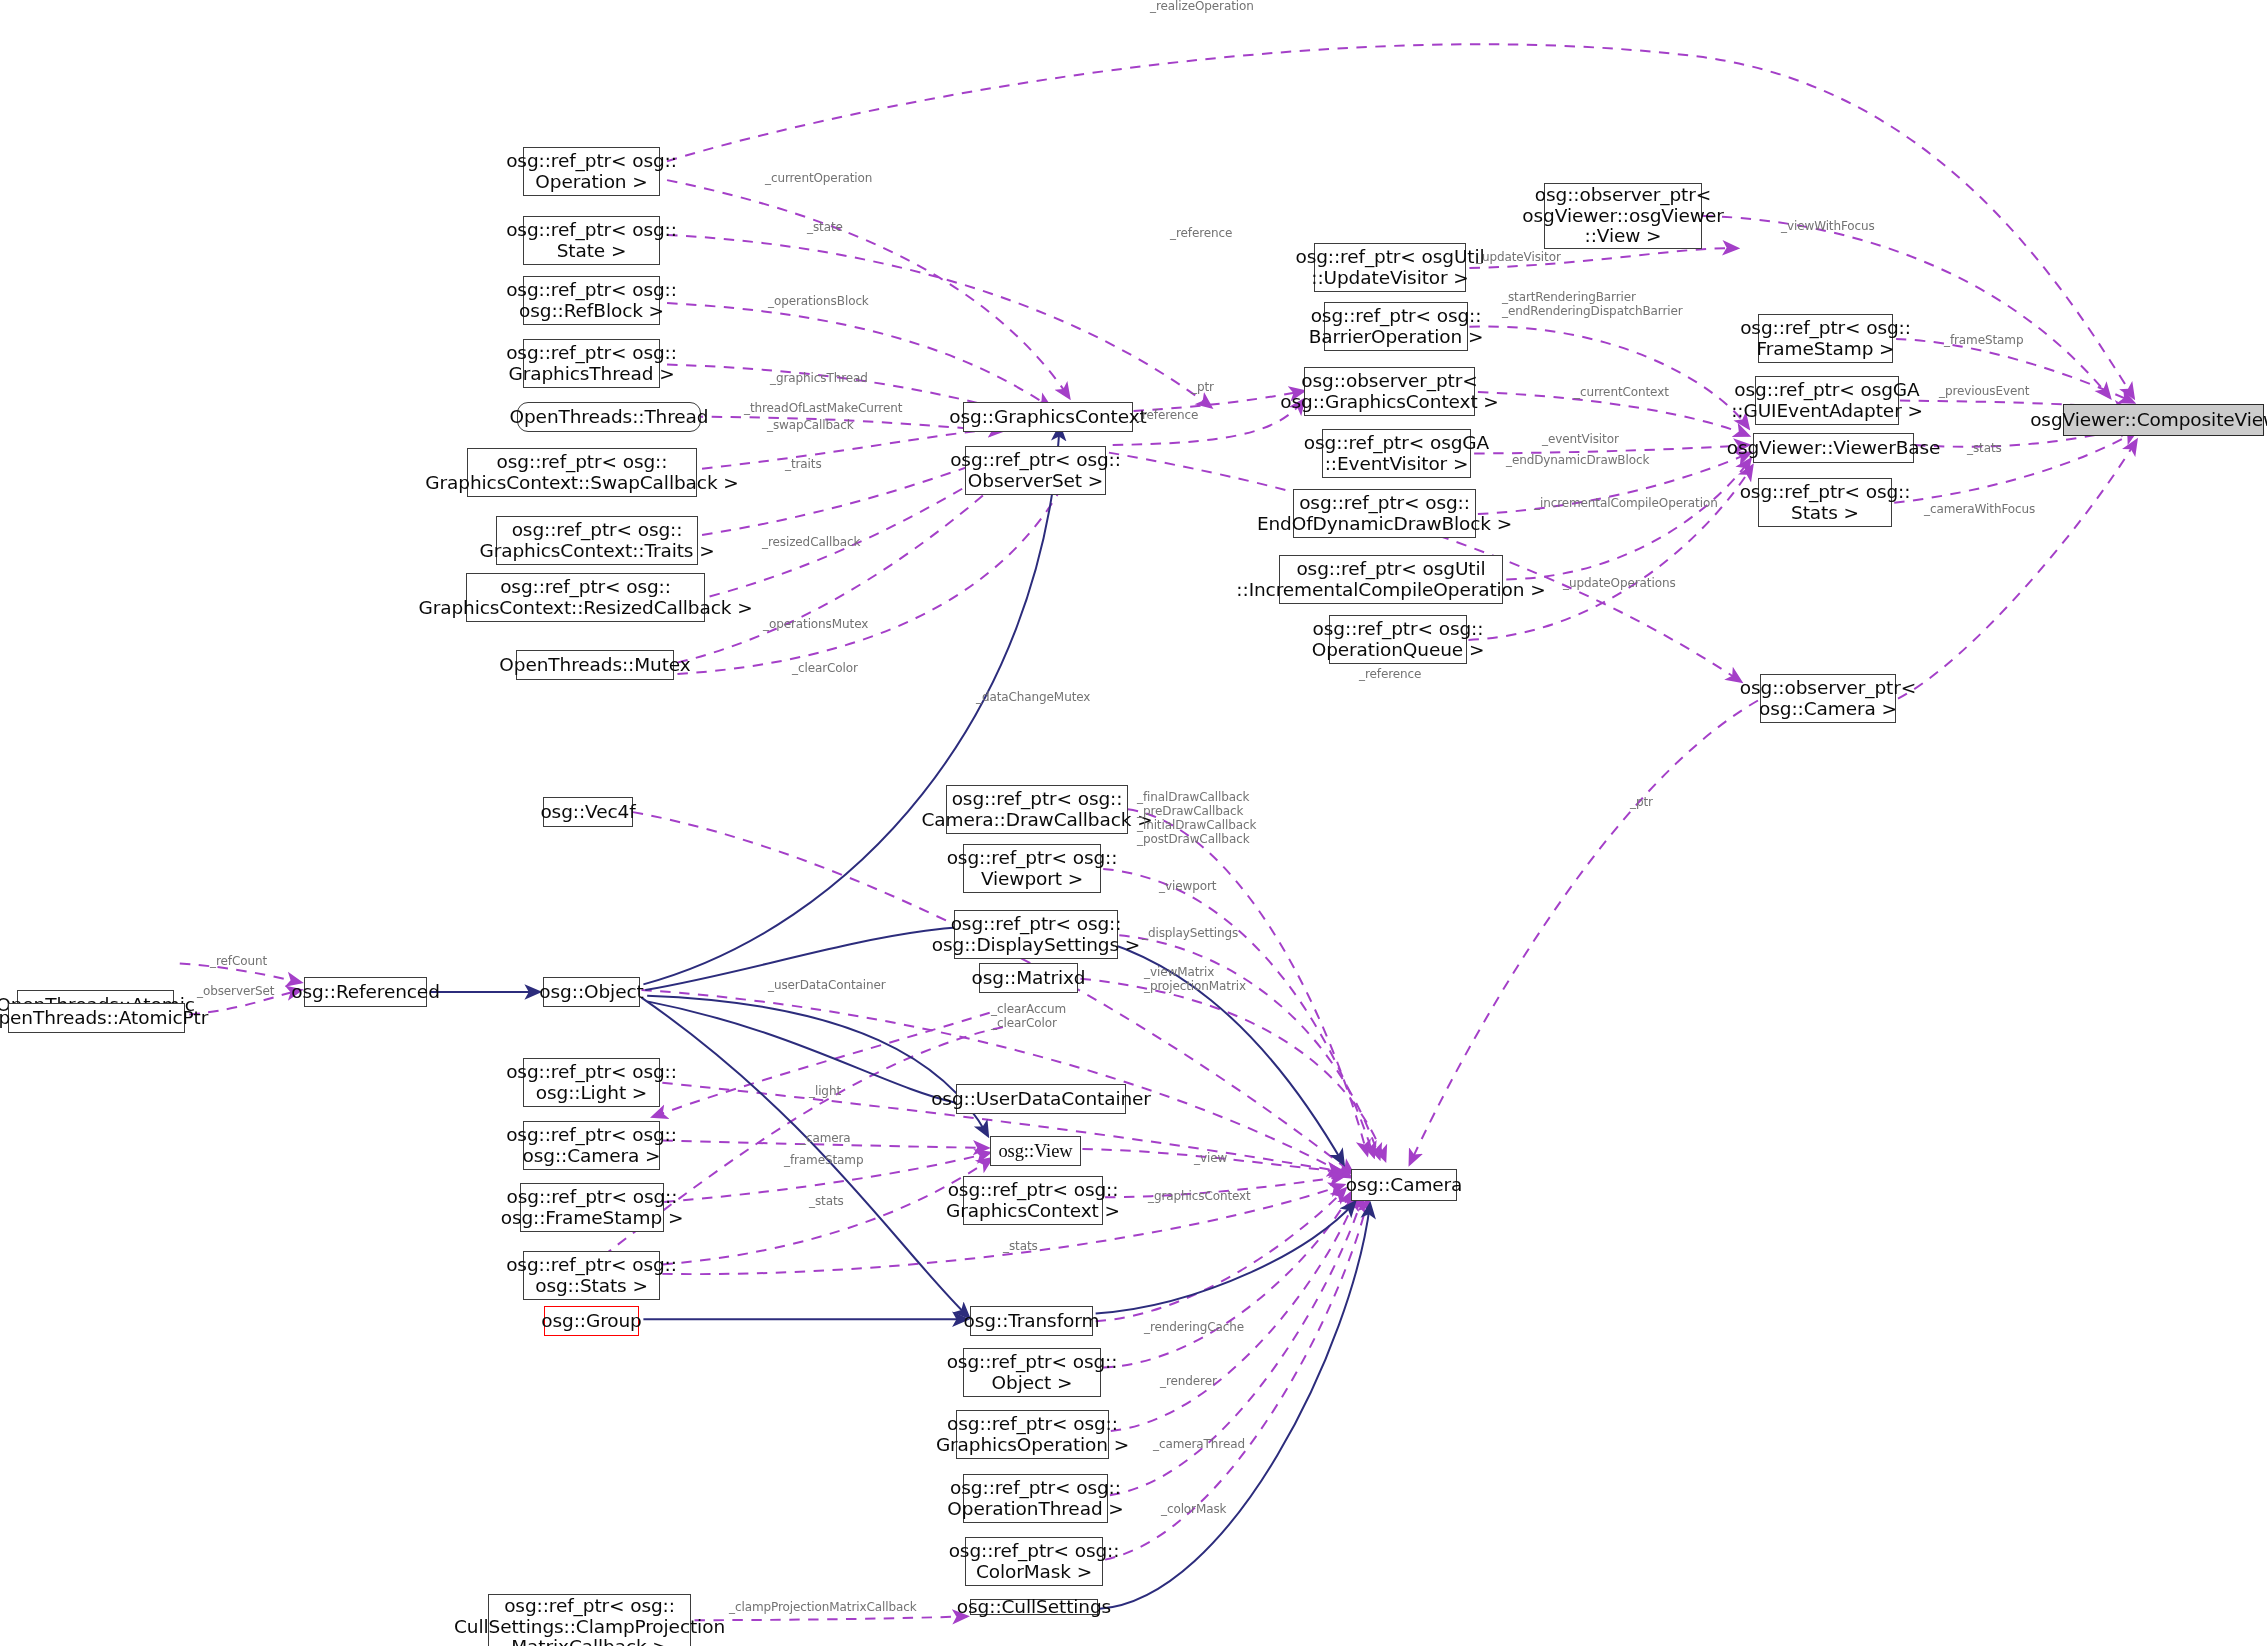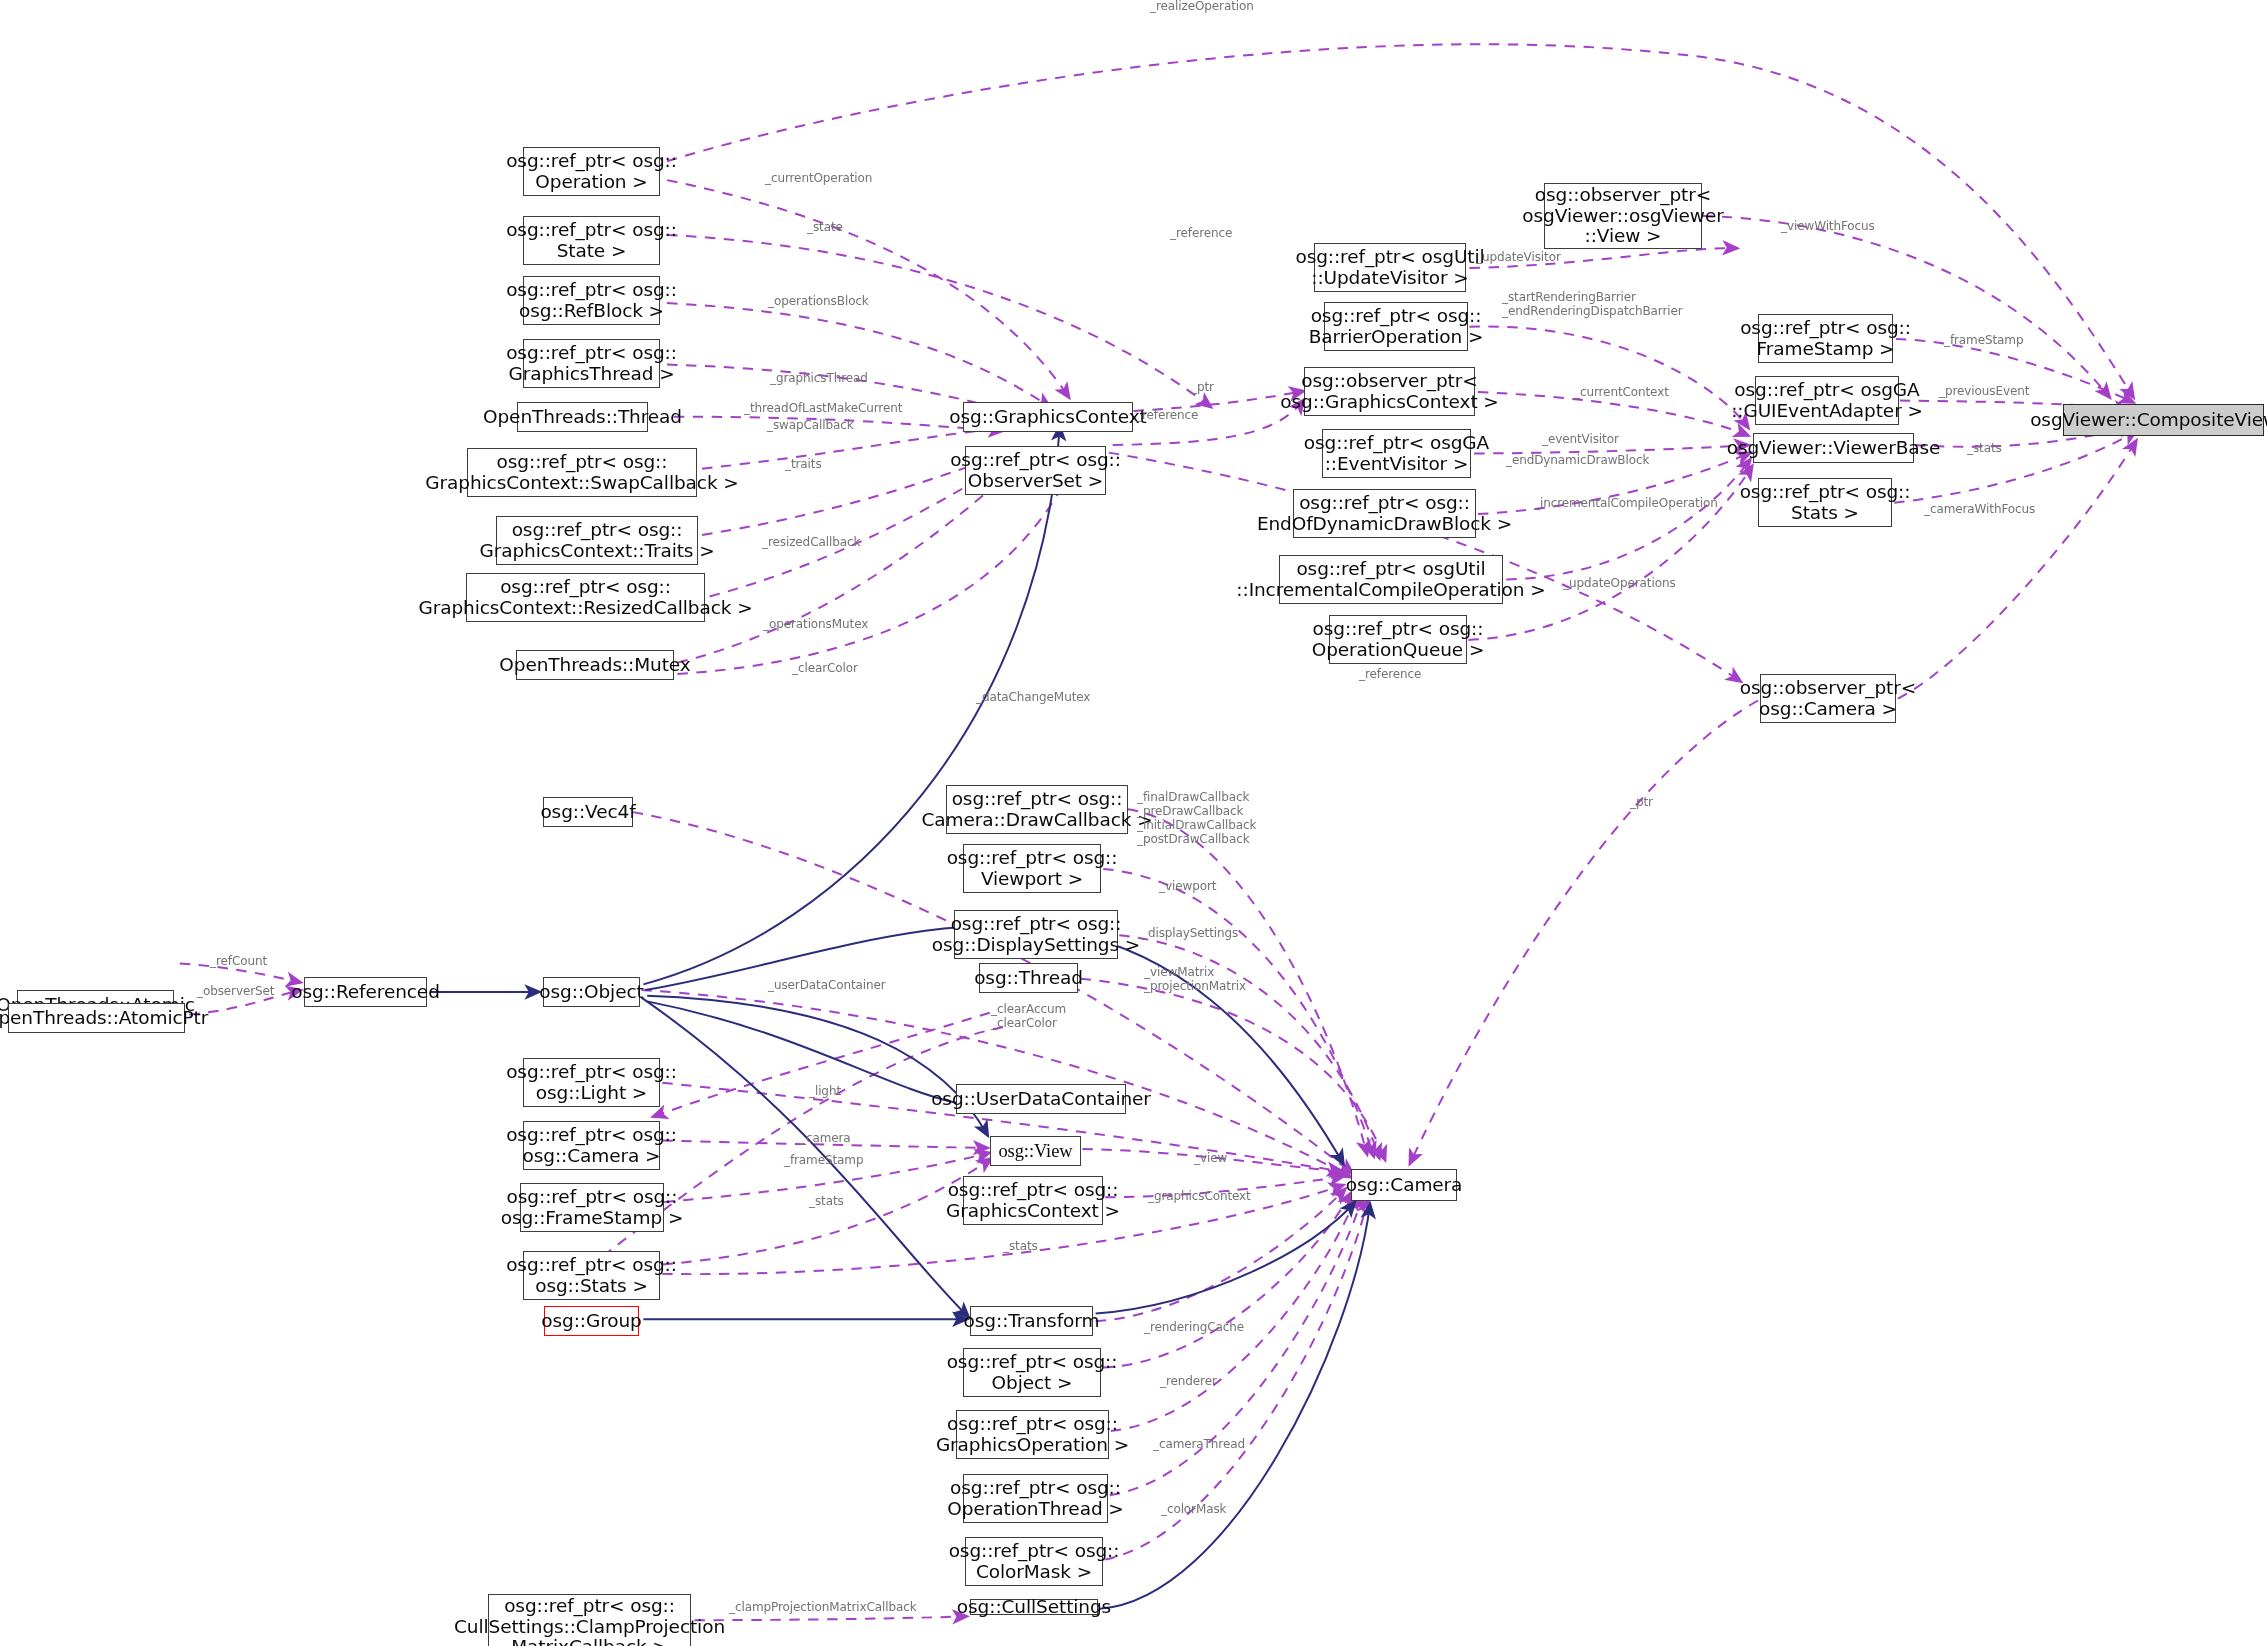--- a/index.html
+++ b/index.html
@@ -101,21 +101,21 @@
 State &gt;</span>
       </div>
       <div class="node" style="left: 523px; top: 276px; width: 137px; height: 49px;">
         <span style="white-space: pre;">osg::ref_ptr&lt; osg::
 osg::RefBlock &gt;</span>
       </div>
       <div class="node" style="left: 523px; top: 339px; width: 137px; height: 49px;">
         <span style="white-space: pre;">osg::ref_ptr&lt; osg::
 GraphicsThread &gt;</span>
       </div>
-      <div class="node" style="left: 517px; top: 402px; width: 131px; height: 30px;">
+      <div class="node" style="left: 517px; top: 402px; width: 184px; height: 30px; border-radius: 11px;">
         <span style="white-space: pre;">OpenThreads::Thread</span>
       </div>
       <div class="node" style="left: 467px; top: 448px; width: 230px; height: 49px;">
         <span style="white-space: pre;">osg::ref_ptr&lt; osg::
 GraphicsContext::SwapCallback &gt;</span>
       </div>
       <div class="node" style="left: 496px; top: 516px; width: 202px; height: 49px;">
         <span style="white-space: pre;">osg::ref_ptr&lt; osg::
 GraphicsContext::Traits &gt;</span>
       </div>
@@ -209,21 +209,21 @@
       </div>
       <div class="node" style="left: 963px; top: 844px; width: 138px; height: 49px;">
         <span style="white-space: pre;">osg::ref_ptr&lt; osg::
 Viewport &gt;</span>
       </div>
       <div class="node" style="left: 954px; top: 910px; width: 164px; height: 49px;">
         <span style="white-space: pre;">osg::ref_ptr&lt; osg::
 osg::DisplaySettings &gt;</span>
       </div>
       <div class="node" style="left: 979px; top: 963px; width: 99px; height: 30px;">
-        <span style="white-space: pre;">osg::Thread</span>
+        <span style="white-space: pre;">osg::Matrixd</span>
       </div>
       <div class="node" style="left: 523px; top: 1058px; width: 137px; height: 49px;">
         <span style="white-space: pre;">osg::ref_ptr&lt; osg::
 osg::Light &gt;</span>
       </div>
       <div class="node" style="left: 523px; top: 1121px; width: 137px; height: 49px;">
         <span style="white-space: pre;">osg::ref_ptr&lt; osg::
 osg::Camera &gt;</span>
       </div>
       <div class="node" style="left: 520px; top: 1183px; width: 144px; height: 49px;">

